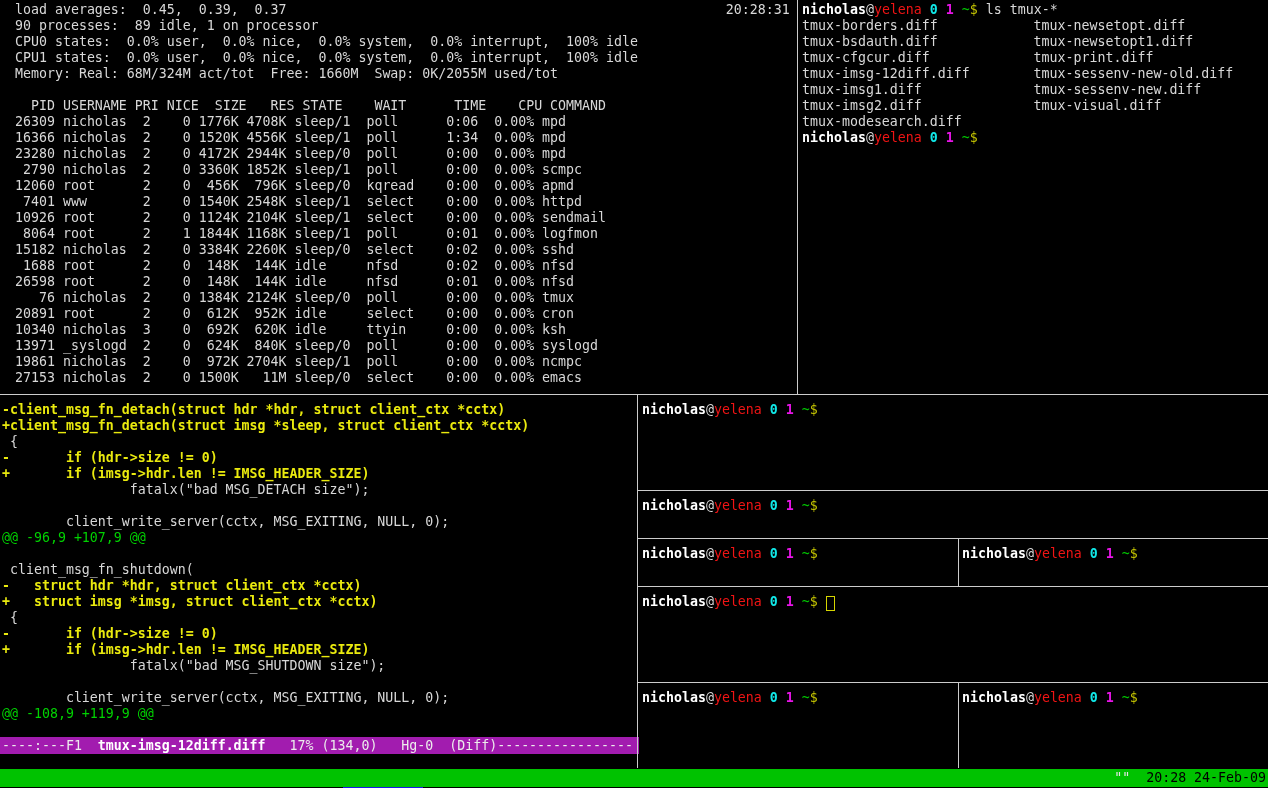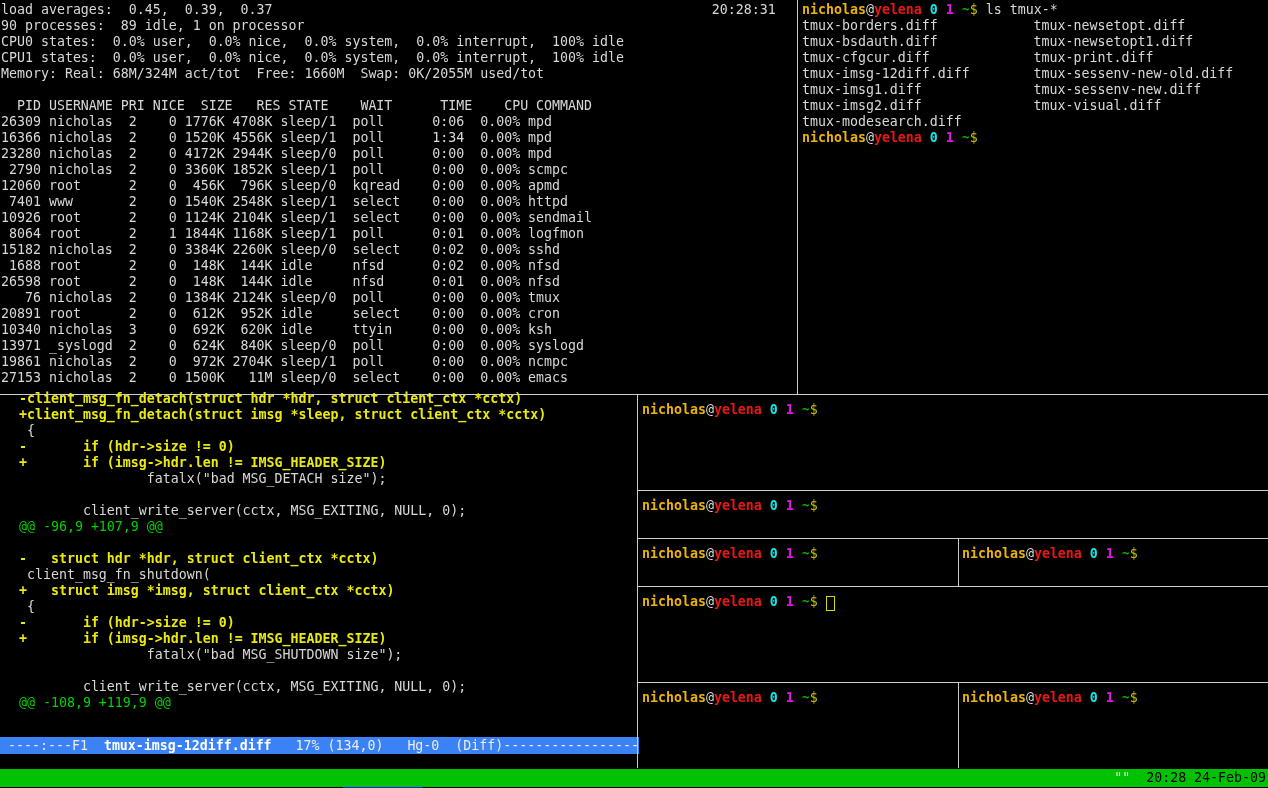--- a/index.html
+++ b/index.html
@@ -6,32 +6,32 @@
   .screen{
     position:relative;width:1268px;height:788px;background:#000;overflow:hidden;
     font-family:"DejaVu Sans Mono",monospace;font-size:13.28px;line-height:16px;
   }
   .pane{position:absolute;}
   pre.txt{margin:0;white-space:pre;color:#d8d8d8;}
   .ln{height:16px;white-space:pre;}
   .segline{white-space:pre;height:16px;}
   
   .c-def{color:#d8d8d8;}
-  .c-yel{color:#eab308;font-weight:bold;}
-  .c-red{color:#f01414;font-weight:bold;}
+  .c-yel{color:#ffffff;font-weight:bold;}
+  .c-red{color:#f01414;font-weight:normal;}
   .c-cyn{color:#10e8e8;font-weight:bold;}
   .c-mag{color:#e814e8;font-weight:bold;}
   .c-grn{color:#00c400;}
   .c-dyel{color:#c2c200;}
   
   .c-y{color:#eaea0e;font-weight:bold;}
   .c-d{color:#d8d8d8;}
   .c-g{color:#00d200;font-weight:normal;}
   
-  .modeline{position:absolute;background:#3b82f6;white-space:pre;text-align:right;}
+  .modeline{position:absolute;background:#a21caf;white-space:pre;}
   .c-ml{color:#ececec;}
   .c-mlb{color:#ffffff;font-weight:bold;}
   
   .border{position:absolute;background:#cccccc;}
   
   .statusbar{position:absolute;left:0;top:769px;width:1268px;height:18px;background:#00c200;line-height:18px;white-space:pre;}
   .statusbar span{display:inline-block;height:100%;}
   .c-sbblk{background:#000000;color:#dcdcdc;}
   .c-sbact{background:#000000;color:#00c200;}
   .c-sbgrn{color:#000000;}
@@ -41,21 +41,21 @@
   .c-sbtime{color:#000000;}
   .status-right{position:absolute;right:2px;top:0;}
   
   .cursor-box{position:absolute;width:7px;height:13px;border:1px solid #d5d500;}
 </style>
 </head>
 <body>
 
 <div class="screen">
 
-  <div class="pane" style="left:1px;top:2px;width:792px;height:392px;">
+  <div class="pane" style="left:15px;top:2px;width:792px;height:392px;">
     <pre class="txt">load averages:  0.45,  0.39,  0.37                                                       20:28:31
 90 processes:  89 idle, 1 on processor
 CPU0 states:  0.0% user,  0.0% nice,  0.0% system,  0.0% interrupt,  100% idle
 CPU1 states:  0.0% user,  0.0% nice,  0.0% system,  0.0% interrupt,  100% idle
 Memory: Real: 68M/324M act/tot  Free: 1660M  Swap: 0K/2055M used/tot
 
   PID USERNAME PRI NICE  SIZE   RES STATE    WAIT      TIME    CPU COMMAND
 26309 nicholas  2    0 1776K 4708K sleep/1  poll      0:06  0.00% mpd
 16366 nicholas  2    0 1520K 4556K sleep/1  poll      1:34  0.00% mpd
 23280 nicholas  2    0 4172K 2944K sleep/0  poll      0:00  0.00% mpd
@@ -84,34 +84,34 @@
 tmux-cfgcur.diff             tmux-print.diff
 tmux-imsg-12diff.diff        tmux-sessenv-new-old.diff
 tmux-imsg1.diff              tmux-sessenv-new.diff
 tmux-imsg2.diff              tmux-visual.diff
 tmux-modesearch.diff</pre>
     <div class="segline"><span class="c-yel">nicholas</span><span class="c-def">@</span><span class="c-red">yelena</span><span class="c-def"> </span><span class="c-cyn">0</span><span class="c-def"> </span><span class="c-mag">1</span><span class="c-def"> </span><span class="c-grn">~</span><span class="c-dyel">$</span></div>
   </div>
 
   <div class="border" style="left:0;top:394px;width:1268px;height:1px;"></div>
 
-  <div class="pane" style="left:2px;top:391px;width:632px;height:336px;margin-left:17px;">
+  <div class="pane" style="left:2px;top:402px;width:632px;height:336px;">
     <div>
         <div class="ln c-y">-client_msg_fn_detach(struct hdr *hdr, struct client_ctx *cctx)</div>
         <div class="ln c-y">+client_msg_fn_detach(struct imsg *sleep, struct client_ctx *cctx)</div>
         <div class="ln c-d"> {</div>
         <div class="ln c-y">-       if (hdr-&gt;size != 0)</div>
         <div class="ln c-y">+       if (imsg-&gt;hdr.len != IMSG_HEADER_SIZE)</div>
         <div class="ln c-d">                fatalx("bad MSG_DETACH size");</div>
         <div class="ln c-d"></div>
         <div class="ln c-d">        client_write_server(cctx, MSG_EXITING, NULL, 0);</div>
         <div class="ln c-g">@@ -96,9 +107,9 @@</div>
         <div class="ln c-d"></div>
+        <div class="ln c-d"> client_msg_fn_shutdown(</div>
         <div class="ln c-y">-   struct hdr *hdr, struct client_ctx *cctx)</div>
-        <div class="ln c-d"> client_msg_fn_shutdown(</div>
         <div class="ln c-y">+   struct imsg *imsg, struct client_ctx *cctx)</div>
         <div class="ln c-d"> {</div>
         <div class="ln c-y">-       if (hdr-&gt;size != 0)</div>
         <div class="ln c-y">+       if (imsg-&gt;hdr.len != IMSG_HEADER_SIZE)</div>
         <div class="ln c-d">                fatalx("bad MSG_SHUTDOWN size");</div>
         <div class="ln c-d"></div>
         <div class="ln c-d">        client_write_server(cctx, MSG_EXITING, NULL, 0);</div>
         <div class="ln c-g">@@ -108,9 +119,9 @@</div>
       </div>
   </div>

